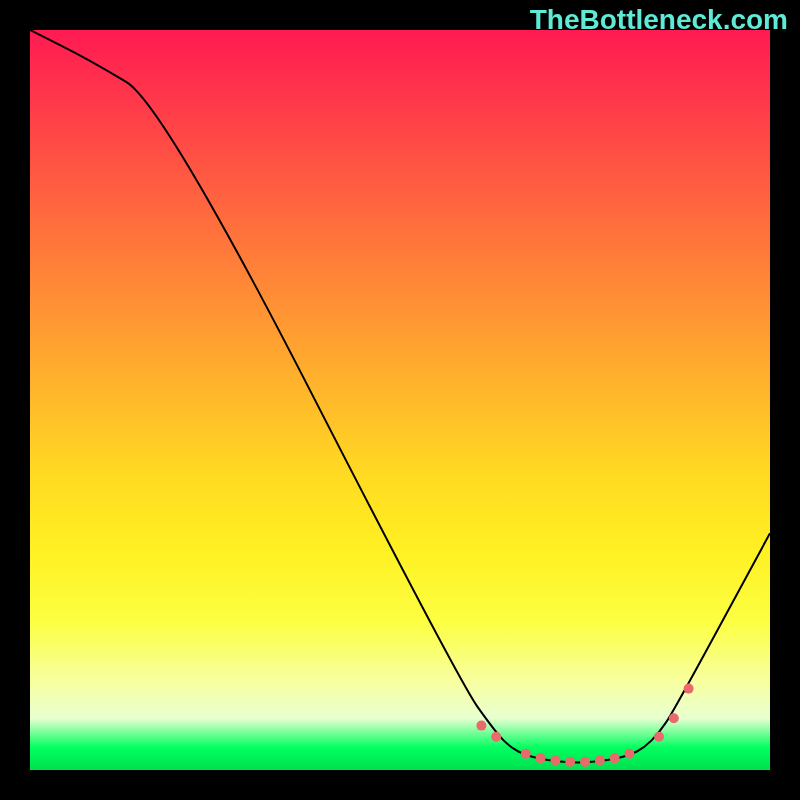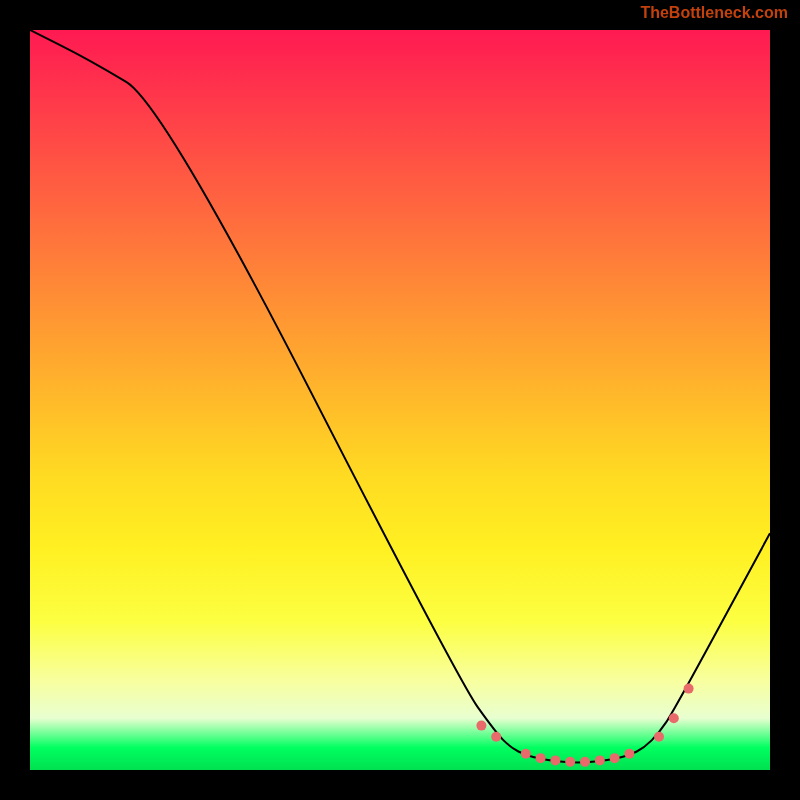--- a/index.html
+++ b/index.html
@@ -8,23 +8,23 @@
     height: 800px;
     background: #000;
     position: relative;
     overflow: hidden;
   }
   .watermark {
     position: absolute;
     top: 4px;
     right: 12px;
     font-family: Arial, sans-serif;
-    font-size: 16px;
+    font-size: 28px;
     font-weight: bold;
-    color: #c2410c;
+    color: #5eead4;
     z-index: 10;
   }
   .plot-area {
     position: absolute;
     left: 30px;
     top: 30px;
     width: 740px;
     height: 740px;
     overflow: hidden;
   }

